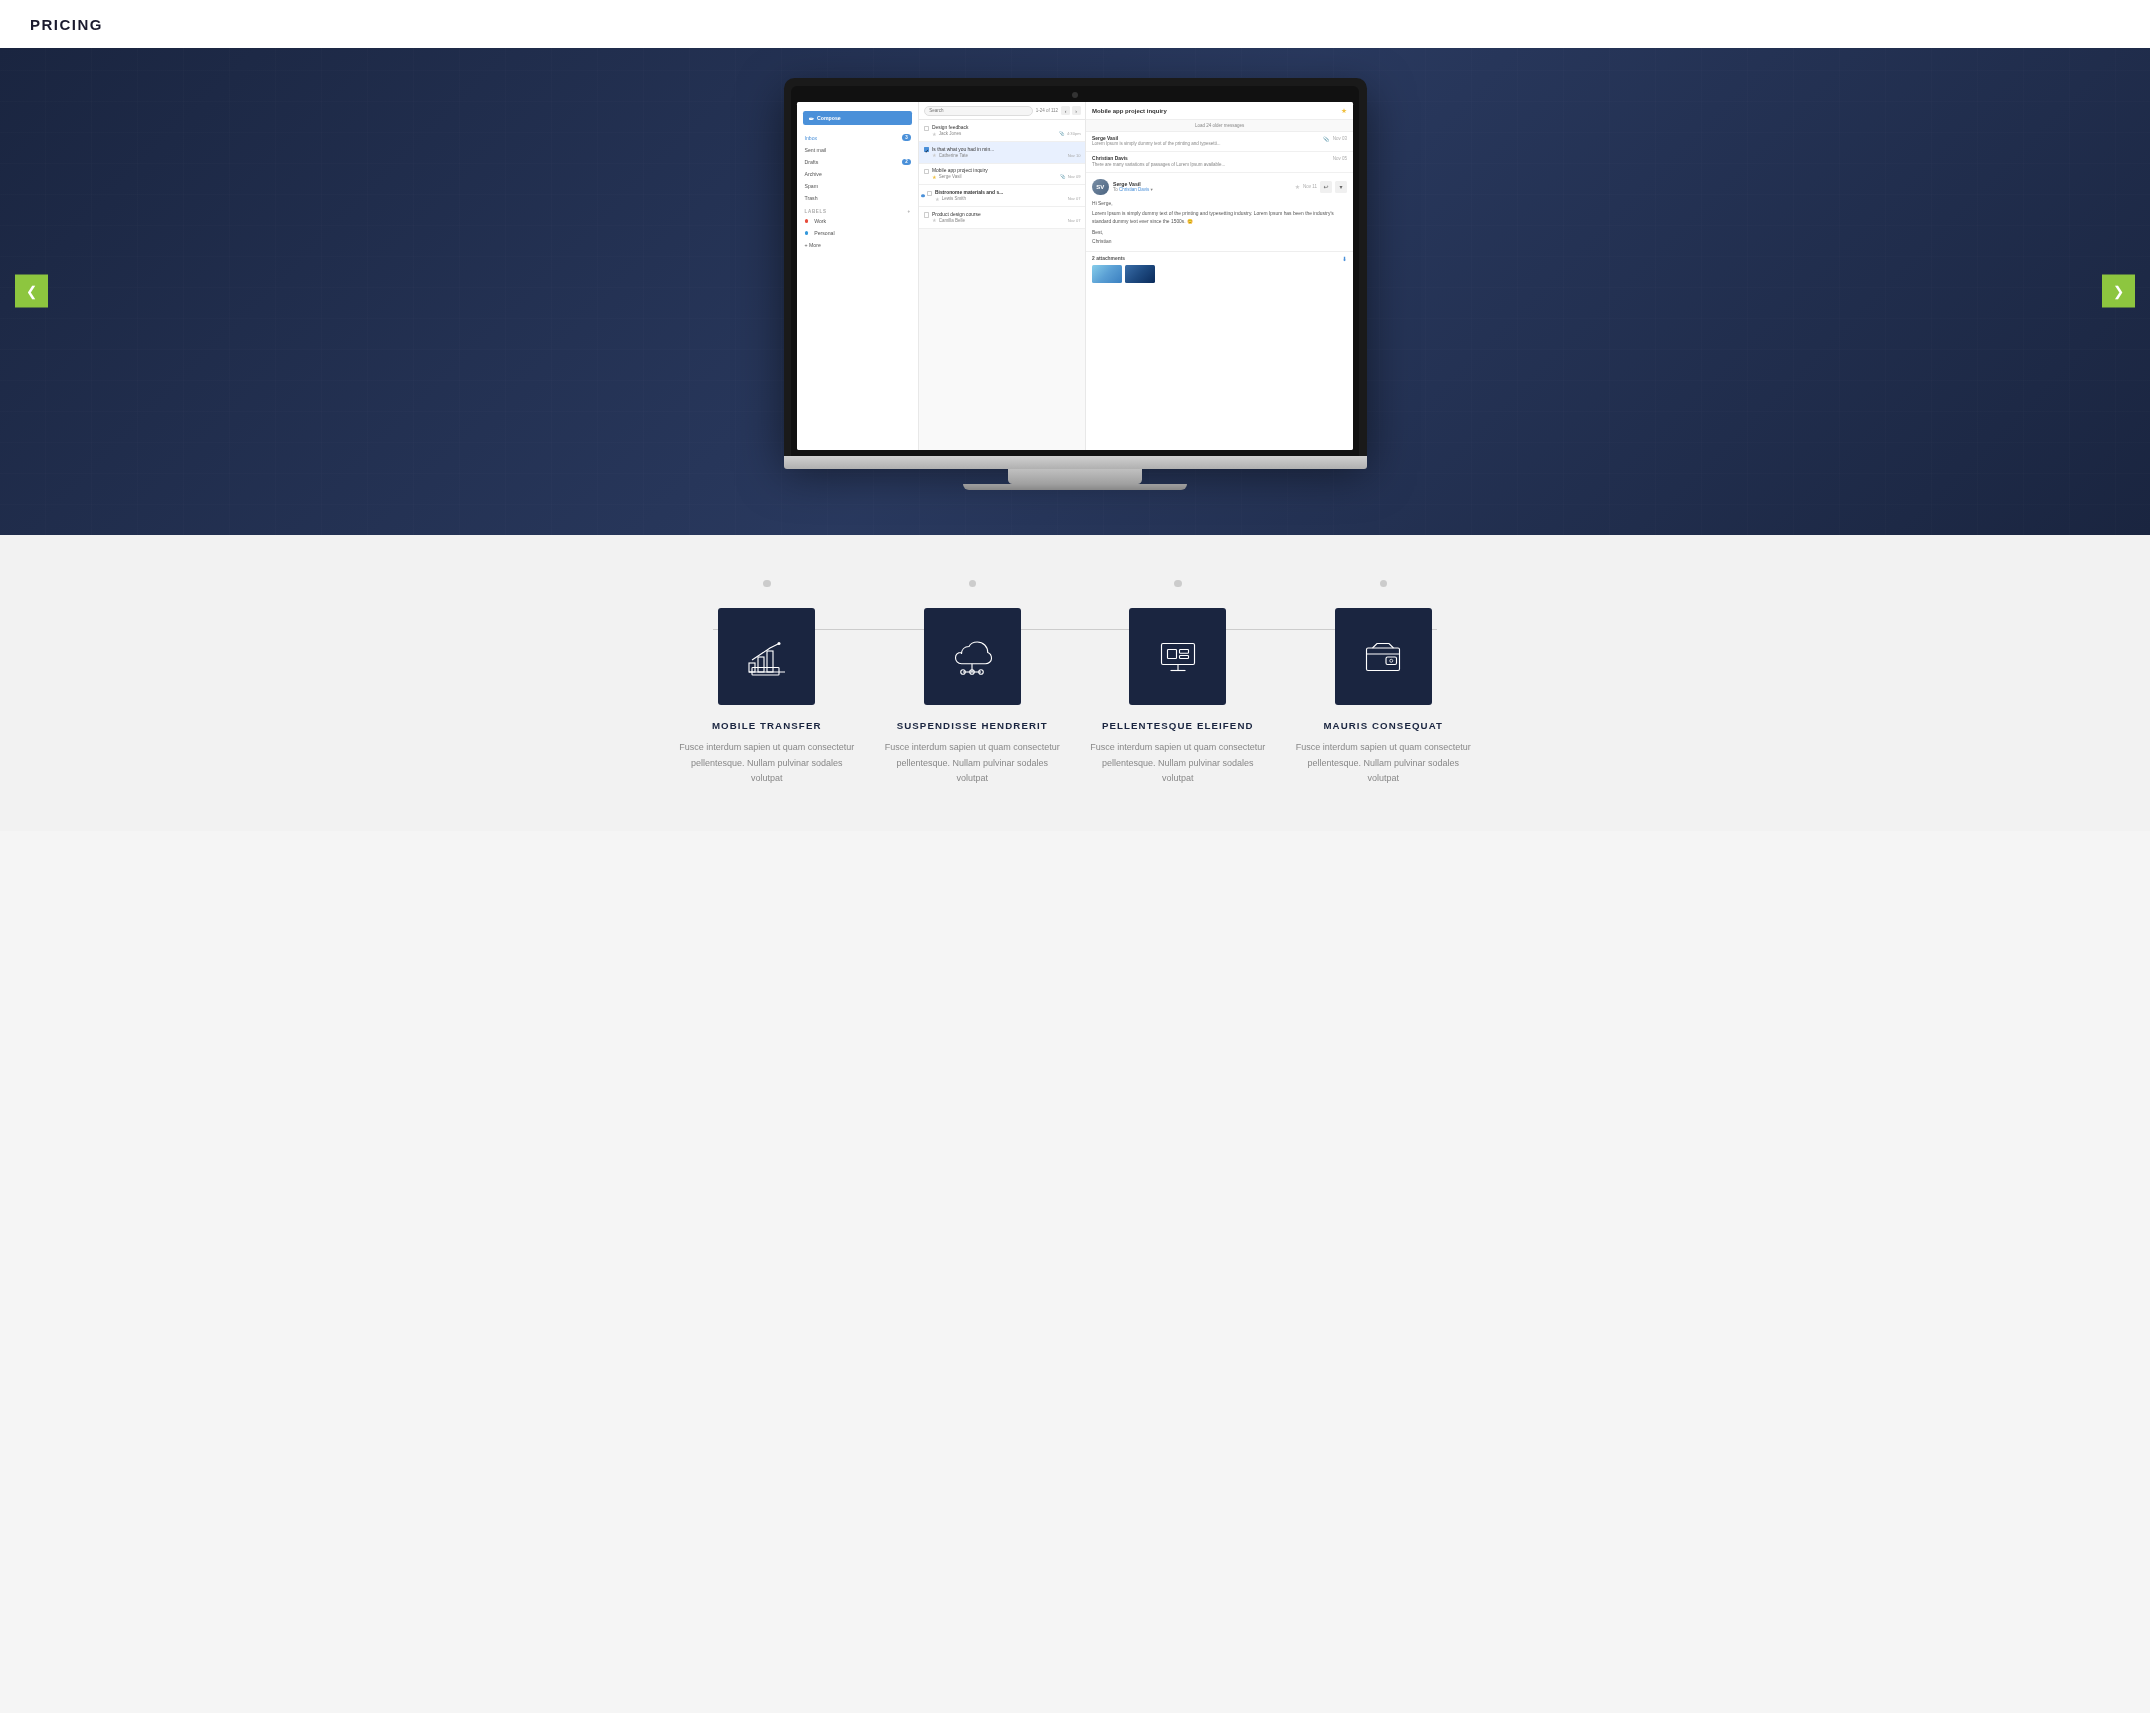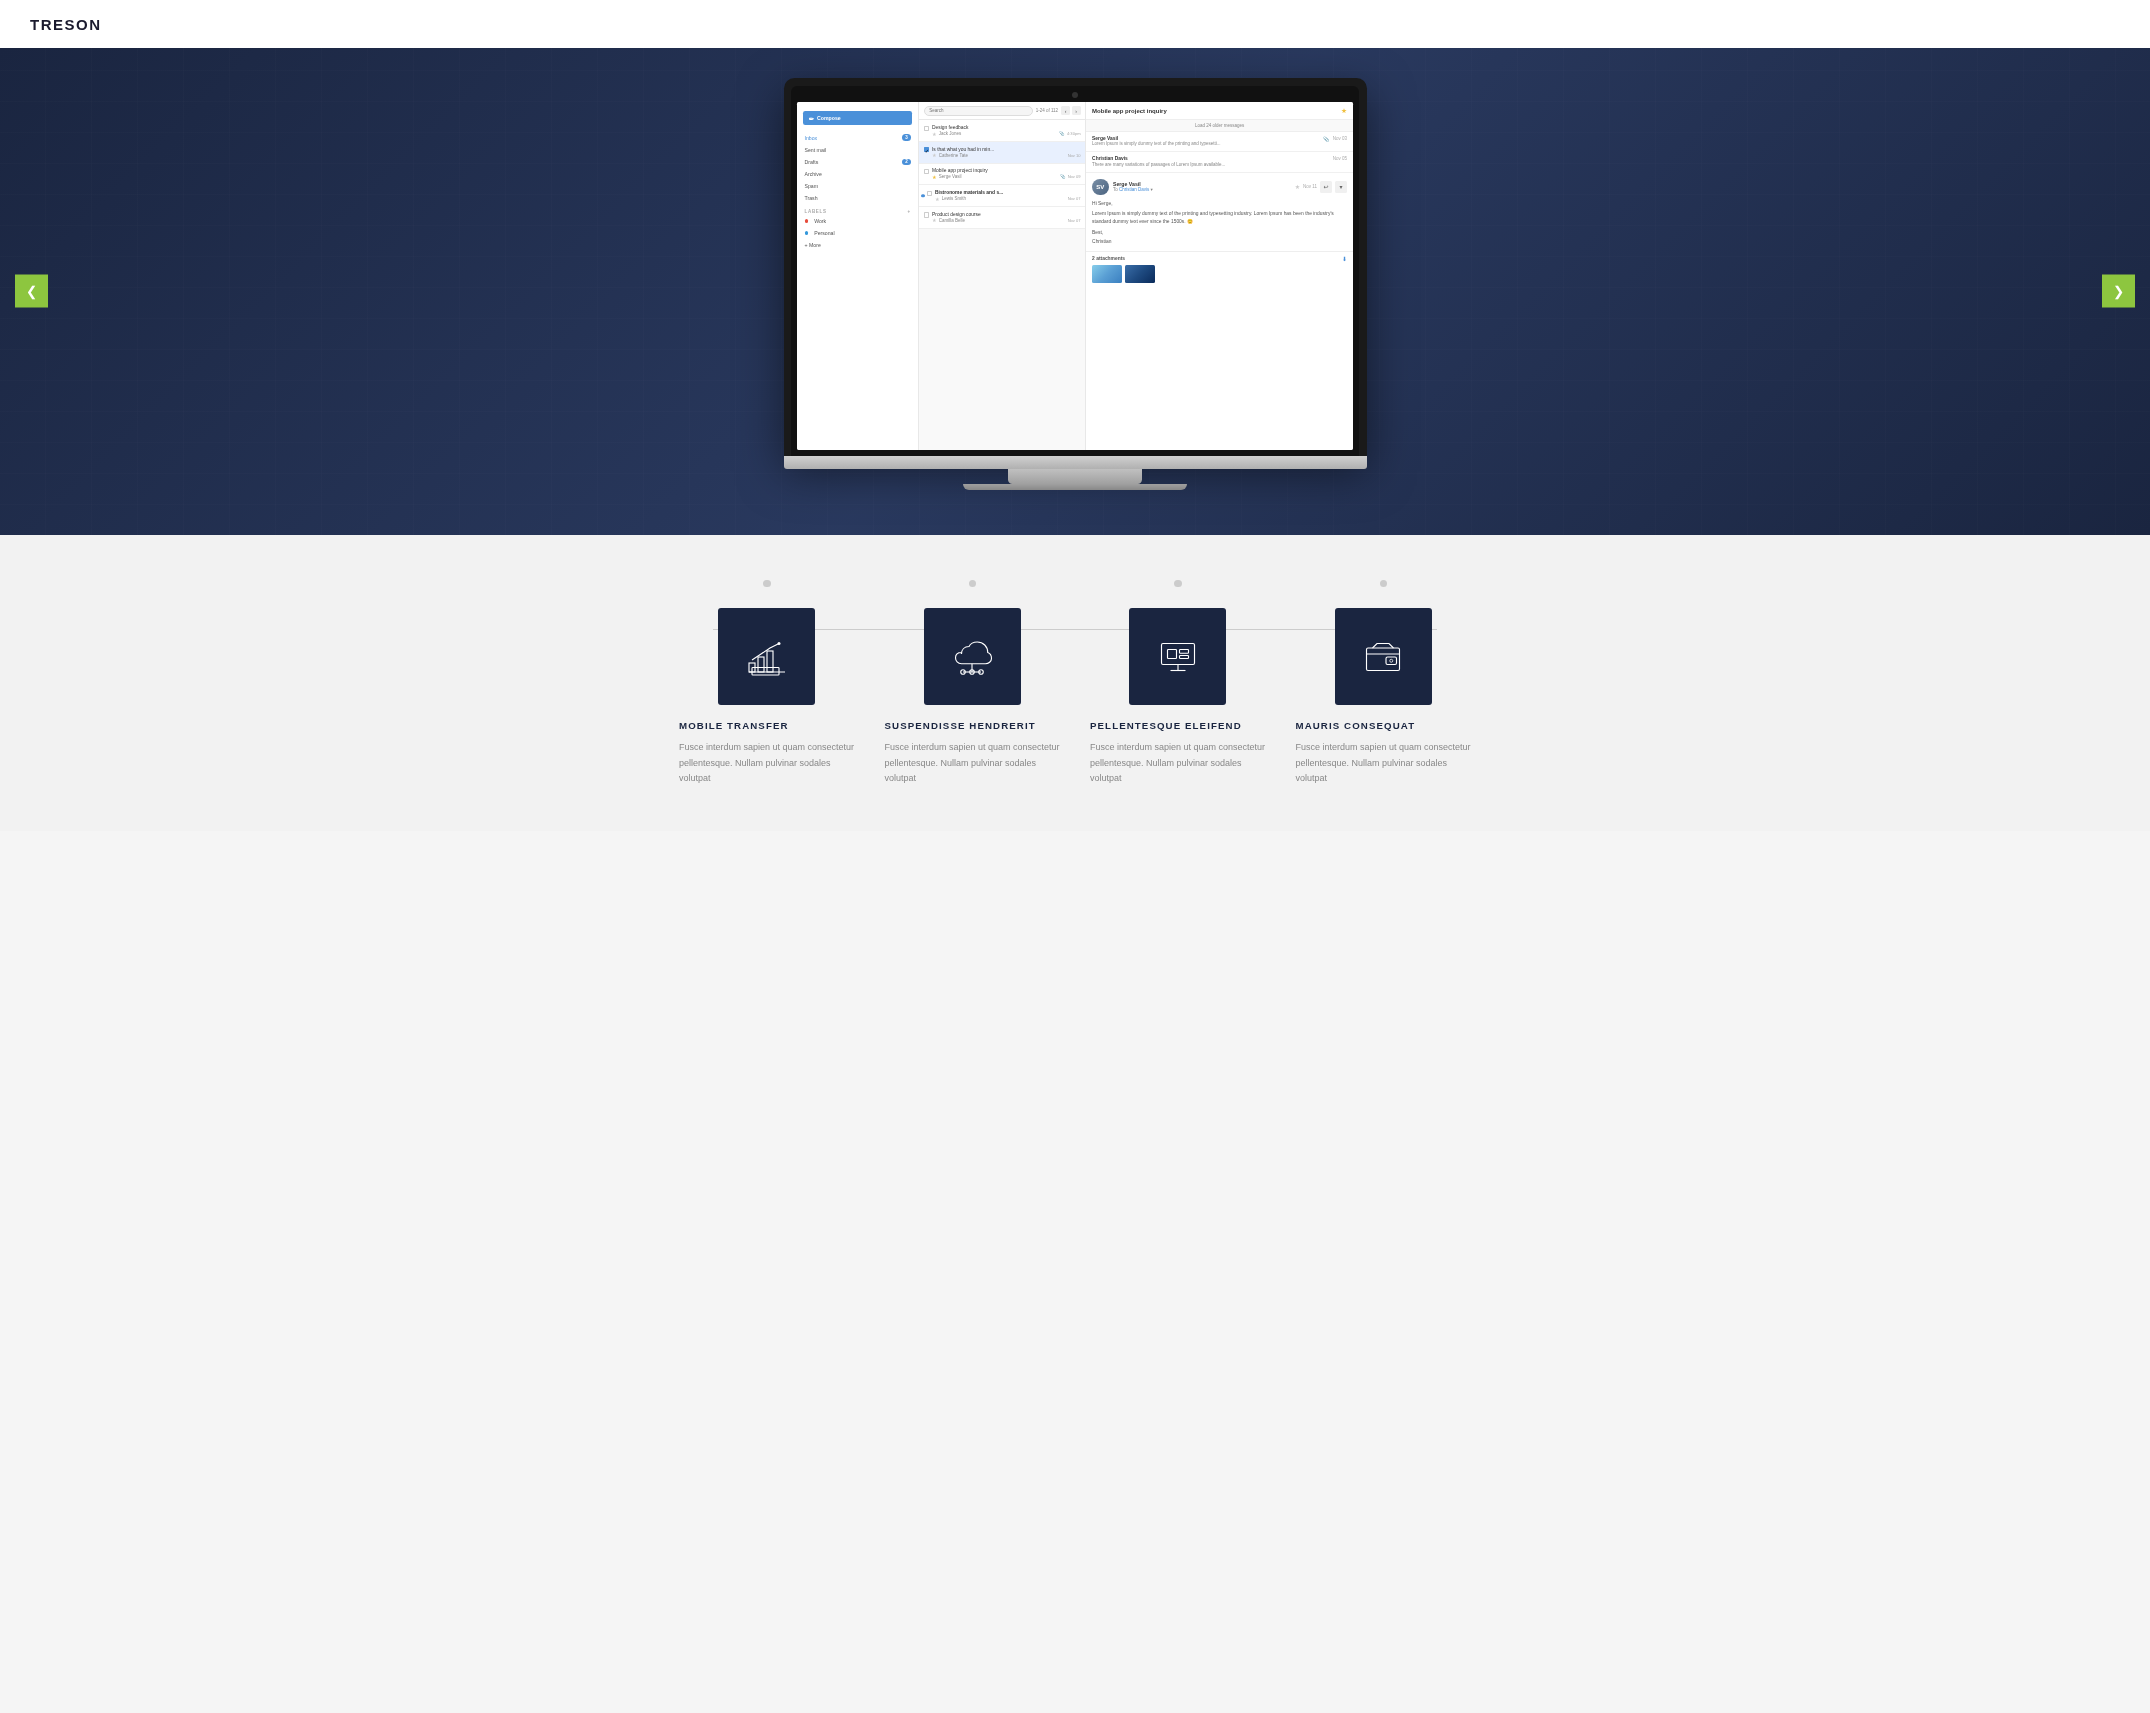--- a/index.html
+++ b/index.html
@@ -236,21 +236,21 @@
 
     
     .features-section {
       background: #f2f2f2; padding: 45px 30px;
     }
     .features-grid {
       max-width: 822px; margin: 0 auto;
       display: grid; grid-template-columns: repeat(4, 1fr); gap: 0;
       align-items: start; position: relative;
     }
-    .feature-item { padding: 0 15px; position: relative; }
+    .feature-item { text-align: center; padding: 0 15px; position: relative; }
     .feature-icon-wrap {
       width: 97px; height: 97px; background: #1a2540;
       border-radius: 3px; margin: 0 auto 15px;
       display: flex; align-items: center; justify-content: center;
       position: relative; z-index: 1;
     }
     .feature-icon-svg { width: 42px; height: 42px; }
     .feature-dot {
       width: 7.5px; height: 7.5px; border-radius: 50%;
       background: #ccc; margin: 0 auto 15px; position: relative; z-index: 1;
@@ -258,21 +258,21 @@
     .feature-title {
       font-size: 9.7px; font-weight: 700; letter-spacing: 1.1px;
       color: #1a2540; margin-bottom: 9px; text-transform: uppercase;
     }
     .feature-desc { font-size: 9px; color: #888; line-height: 1.7; }
   </style>
 </head>
 <body>
 
 <nav>
-  <div class="nav-logo">TRESON</div>
+  <div class="nav-logo">PRICING</div>
 </nav>
 
 <section class="hero">
   <div class="hero-bg"></div>
   <div class="hero-city"></div>
 
   <button class="arrow-btn arrow-left">❮</button>
   <button class="arrow-btn arrow-right">❯</button>
 
   <div class="laptop-container">

